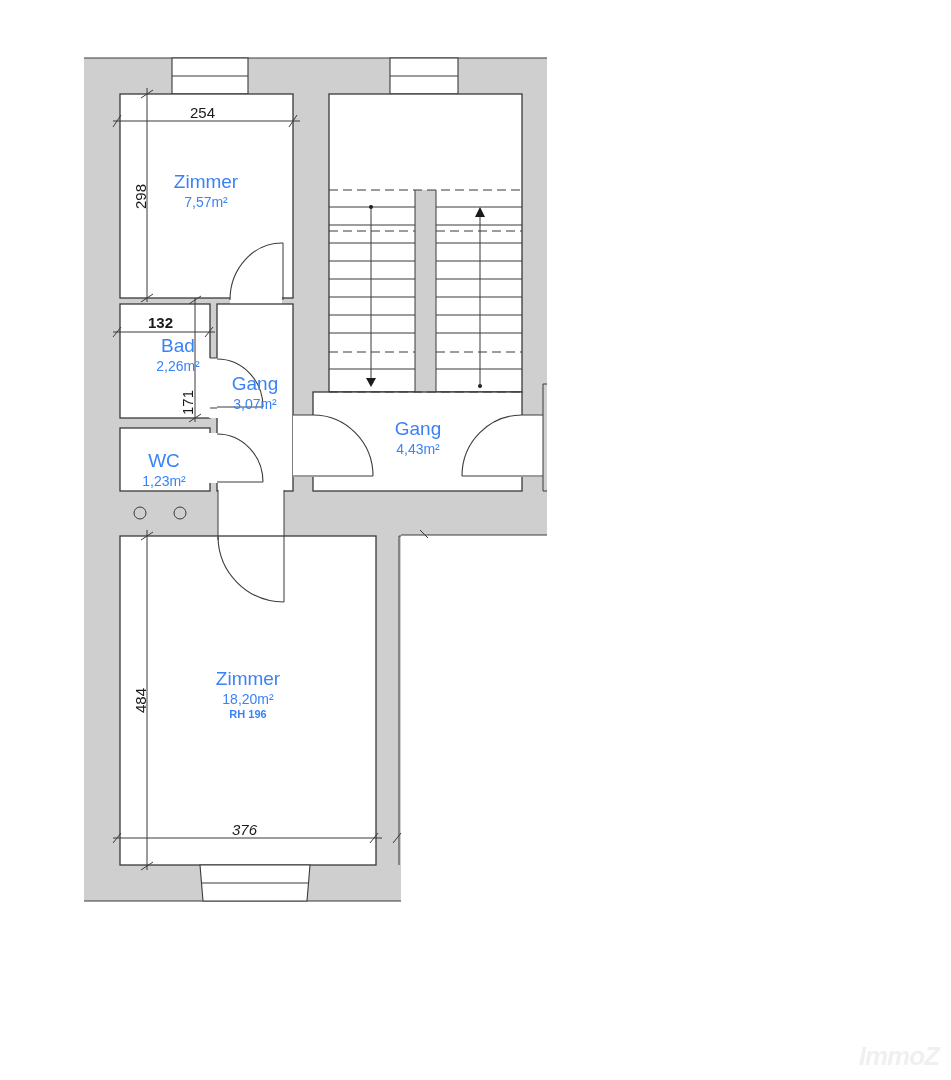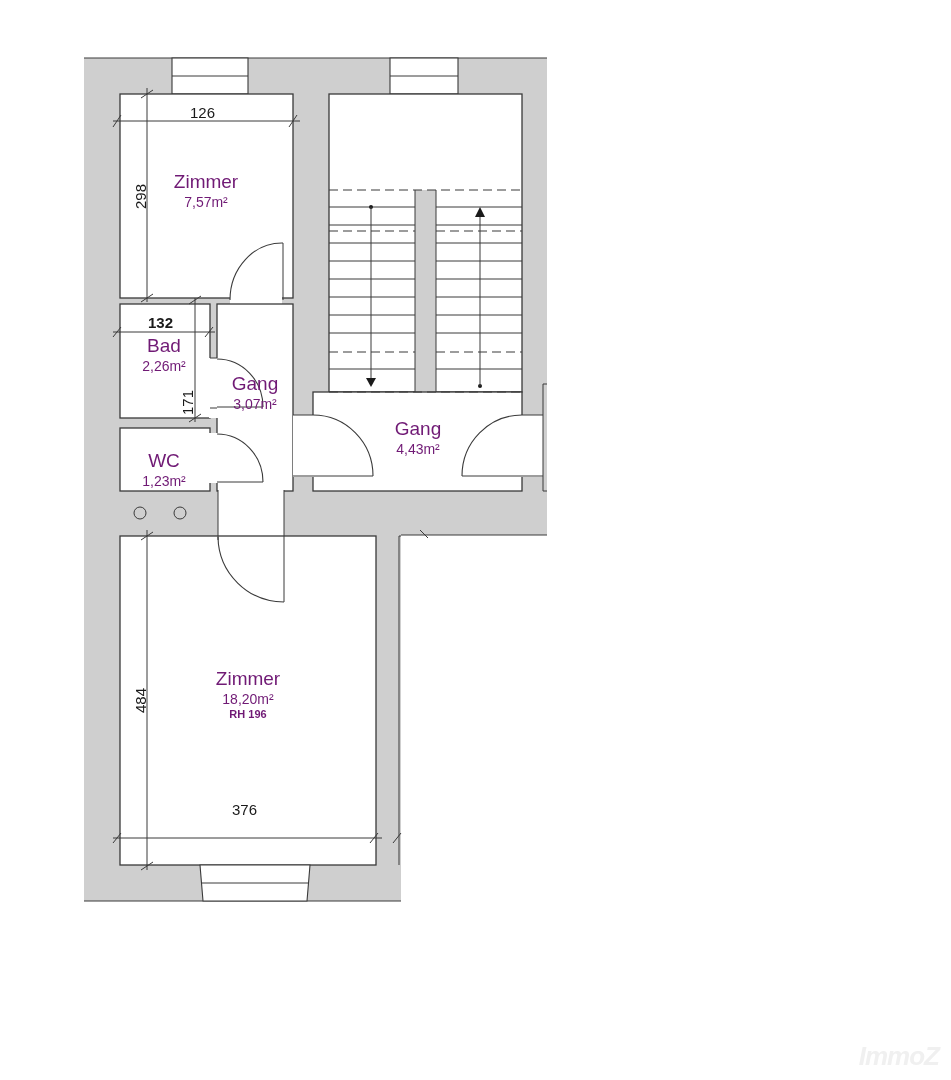--- a/index.html
+++ b/index.html
@@ -6,21 +6,21 @@
     body { width: 951px; height: 1080px; position: relative; overflow: hidden;
            font-family: "Liberation Sans", sans-serif; }
     #plan { position: absolute; left: 0; top: 0; width: 951px; height: 1080px; }
     .wall { fill: #cfcfcf; stroke: none; }
     .room { fill: #ffffff; stroke: #3a3a3a; stroke-width: 1.3; }
     .ln { stroke: #3a3a3a; stroke-width: 1.2; fill: none; }
     .thin { stroke: #3a3a3a; stroke-width: 1; fill: none; }
     .dash { stroke: #3a3a3a; stroke-width: 1.2; fill: none; stroke-dasharray: 9 5; }
     .arc { stroke: #3a3a3a; stroke-width: 1.1; fill: none; }
     .win { fill: #ffffff; stroke: #3a3a3a; stroke-width: 1.1; }
-    .lbl { position: absolute; color: #701a75; text-align: center; line-height: 1.2;
+    .lbl { position: absolute; color: #3b82f6; text-align: center; line-height: 1.2;
            font-family: "Liberation Sans", sans-serif; transform: translateX(-50%); white-space: nowrap; }
     .name { font-size: 19px; }
     .area { font-size: 14px; }
     .small { font-size: 11px; font-weight: bold; }
     .dim { position: absolute; font-size: 15px; color: #1a1a1a;
            font-family: "Liberation Sans", sans-serif; white-space: nowrap; }
     .dim.v { transform: rotate(-90deg); transform-origin: center center; }
     .wm { position: absolute; right: 12px; bottom: 8px; font-size: 26px; font-style: italic;
           font-weight: bold; color: #f0f0f0; font-family: "Liberation Sans", sans-serif; letter-spacing: -1px; }
   </style>
@@ -182,21 +182,21 @@
     <line class="thin" x1="141" y1="540" x2="153" y2="532"></line>
     <line class="thin" x1="141" y1="870" x2="153" y2="862"></line>
     <line class="thin" x1="420" y1="530" x2="428" y2="538"></line>
   </g>
 </svg>
 
 <div class="lbl" style="left:206px; top:171px;">
   <div class="name">Zimmer</div>
   <div class="area">7,57m²</div>
 </div>
-<div class="lbl" style="left:164px; top:335px;">
+<div class="lbl" style="left:178px; top:335px;">
   <div class="name">Bad</div>
   <div class="area">2,26m²</div>
 </div>
 <div class="lbl" style="left:255px; top:373px;">
   <div class="name">Gang</div>
   <div class="area">3,07m²</div>
 </div>
 <div class="lbl" style="left:164px; top:450px;">
   <div class="name">WC</div>
   <div class="area">1,23m²</div>
@@ -204,20 +204,20 @@
 <div class="lbl" style="left:418px; top:418px;">
   <div class="name">Gang</div>
   <div class="area">4,43m²</div>
 </div>
 <div class="lbl" style="left:248px; top:668px;">
   <div class="name">Zimmer</div>
   <div class="area">18,20m²</div>
   <div class="small">RH 196</div>
 </div>
 
-<div class="dim" style="left:190px; top:104px;">126</div>
+<div class="dim" style="left:190px; top:104px;">254</div>
 <div class="dim v" style="left:128px; top:188px;">298</div>
 <div class="dim" style="left:148px; top:314px;font-weight:bold;">132</div>
 <div class="dim v" style="left:175px; top:394px;">171</div>
-<div class="dim" style="left:232px; top:801px;">376</div>
+<div class="dim" style="left:232px; top:821px;font-style:italic;">376</div>
 <div class="dim v" style="left:128px; top:692px;">484</div>
 
 <div class="wm">ImmoZ</div>
 
 </body></html>

